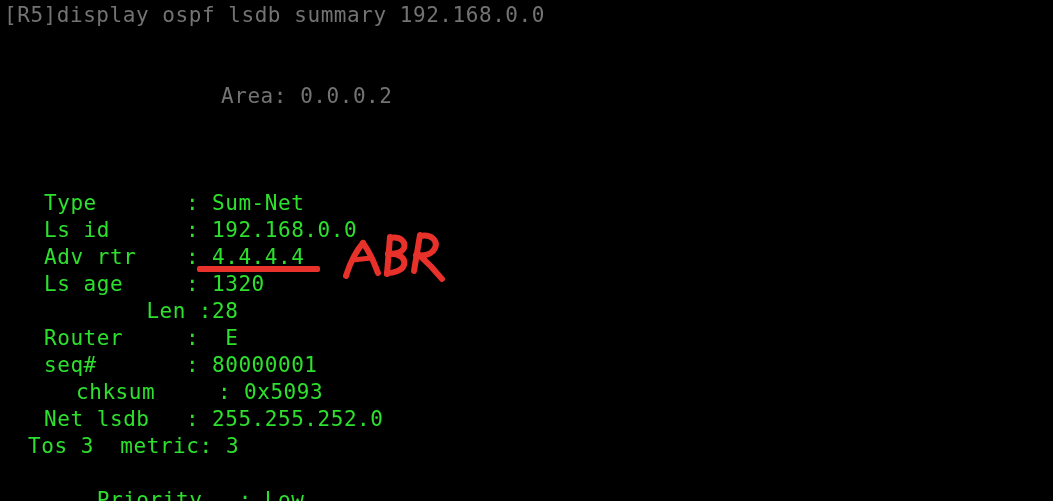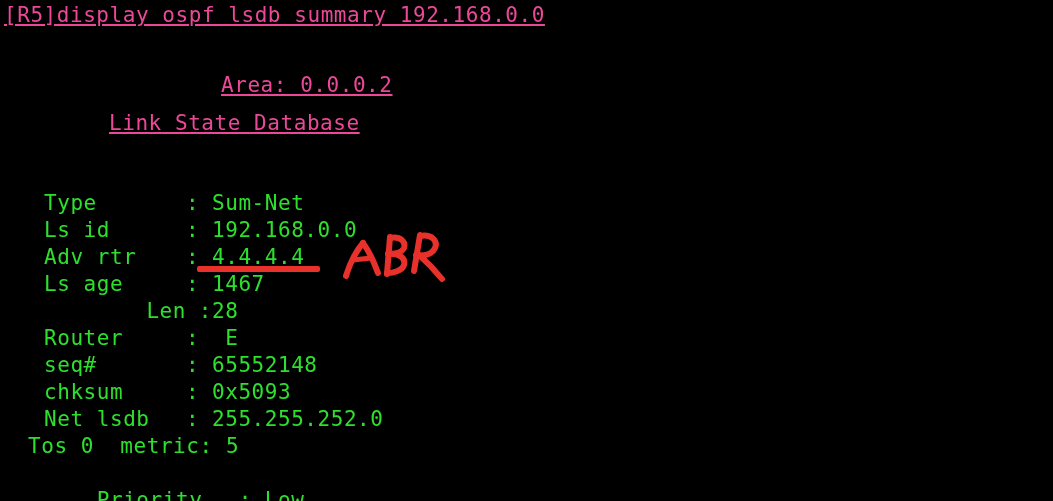--- a/index.html
+++ b/index.html
@@ -15,30 +15,29 @@
     overflow: hidden;
     font-family: "DejaVu Sans Mono", "Liberation Mono", monospace;
     font-size: 21px;
     line-height: 27px;
     color: #2ee02e;
     -webkit-font-smoothing: none;
   }
   .line {
     position: absolute;
     white-space: pre;
-    color: #ec4899;
+    color: #737373;
     letter-spacing: 0.55px;
-    text-decoration: underline;
   }
   
   #cmd-line { left: 4px;  top: 2px; }
 
   
   #hdr-process { left: 63px;  top: 56px; }
-  #hdr-area    { left: 221px; top: 72px; }
+  #hdr-area    { left: 221px; top: 83px; }
   #hdr-lsdb    { left: 109px; top: 110px; }
 
   
   .row {
     position: absolute;
     left: 44px;
     white-space: pre;
     letter-spacing: 0.55px;
   }
   .row .label { display: inline-block; width: 142px; }
@@ -69,35 +68,34 @@
 </head>
 <body>
 
 <div id="terminal">
 
   <div class="line" id="cmd-line">[R5]display ospf lsdb summary 192.168.0.0</div>
 
 
   <div class="line" id="hdr-area">Area: 0.0.0.2</div>
 
-  <div class="line" id="hdr-lsdb">Link State Database</div>
 
   <div id="field-rows">
       <div class="row" style="top: 190px;"><span class="label">Type</span><span class="colon">:</span><span class="value">Sum-Net</span></div>
       <div class="row" style="top: 217px;"><span class="label">Ls id</span><span class="colon">:</span><span class="value">192.168.0.0</span></div>
       <div class="row" style="top: 244px;"><span class="label">Adv rtr</span><span class="colon">:</span><span class="value">4.4.4.4</span></div>
-      <div class="row" style="top: 271px;"><span class="label">Ls age</span><span class="colon">:</span><span class="value">1467</span></div>
+      <div class="row" style="top: 271px;"><span class="label">Ls age</span><span class="colon">:</span><span class="value">1320</span></div>
       <div class="row" style="top: 298px; text-align: right;"><span class="label">Len</span><span class="colon">:</span><span class="value">28</span></div>
       <div class="row" style="top: 325px;"><span class="label">Router</span><span class="colon">:</span><span class="value"> E</span></div>
-      <div class="row" style="top: 352px;"><span class="label">seq#</span><span class="colon">:</span><span class="value">65552148</span></div>
-      <div class="row" style="top: 379px;"><span class="label">chksum</span><span class="colon">:</span><span class="value">0x5093</span></div>
+      <div class="row" style="top: 352px;"><span class="label">seq#</span><span class="colon">:</span><span class="value">80000001</span></div>
+      <div class="row" style="top: 379px; margin-left: 32px;"><span class="label">chksum</span><span class="colon">:</span><span class="value">0x5093</span></div>
       <div class="row" style="top: 406px;"><span class="label">Net lsdb</span><span class="colon">:</span><span class="value">255.255.252.0</span></div>
     </div>
 
-  <div class="row-plain" id="tos-row" style="top:433px;">Tos 0  metric: 5</div>
+  <div class="row-plain" id="tos-row" style="top:433px;">Tos 3  metric: 3</div>
 
   <div class="row" id="priority-row" style="top:460px;">
     <span class="label">Priority</span><span class="colon">:</span><span class="value">Low</span>
   </div>
 
   <div id="adv-underline"></div>
 
   <div id="abr-note">
     <svg width="112" height="54" viewBox="0 0 112 54" xmlns="http://www.w3.org/2000/svg">
       <g fill="none" stroke="#e8312b" stroke-width="6" stroke-linecap="round" stroke-linejoin="round">

